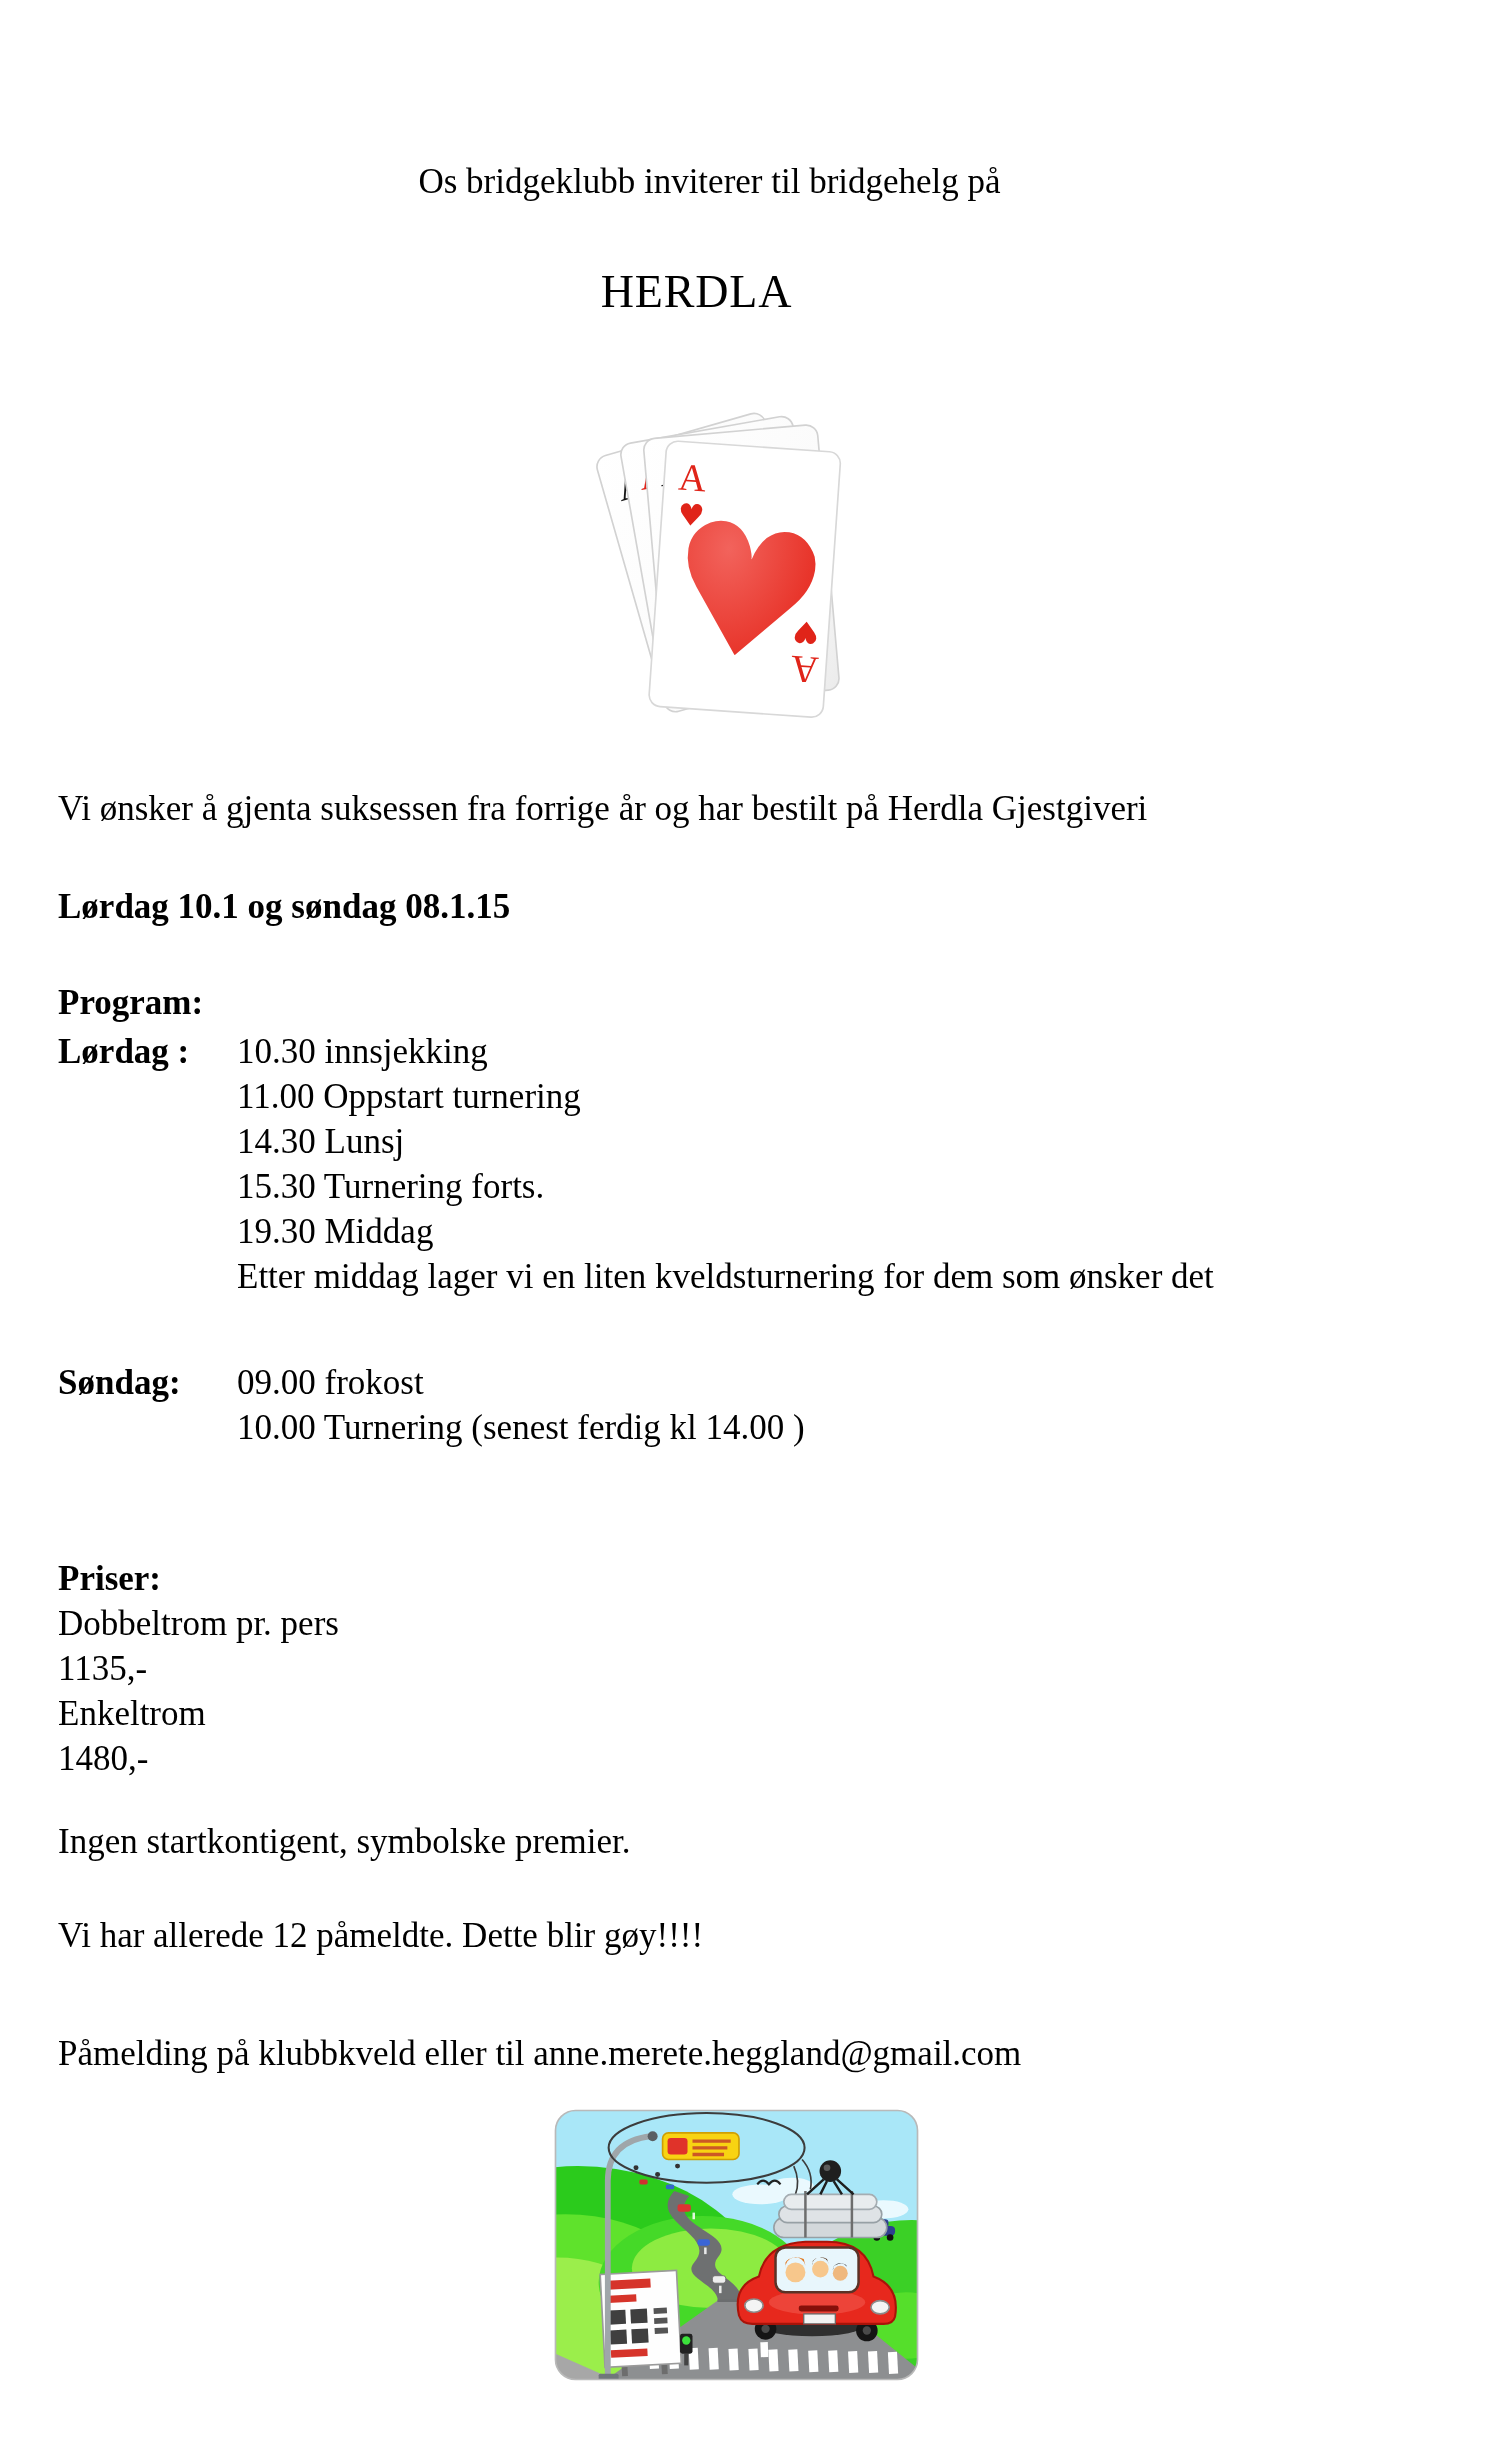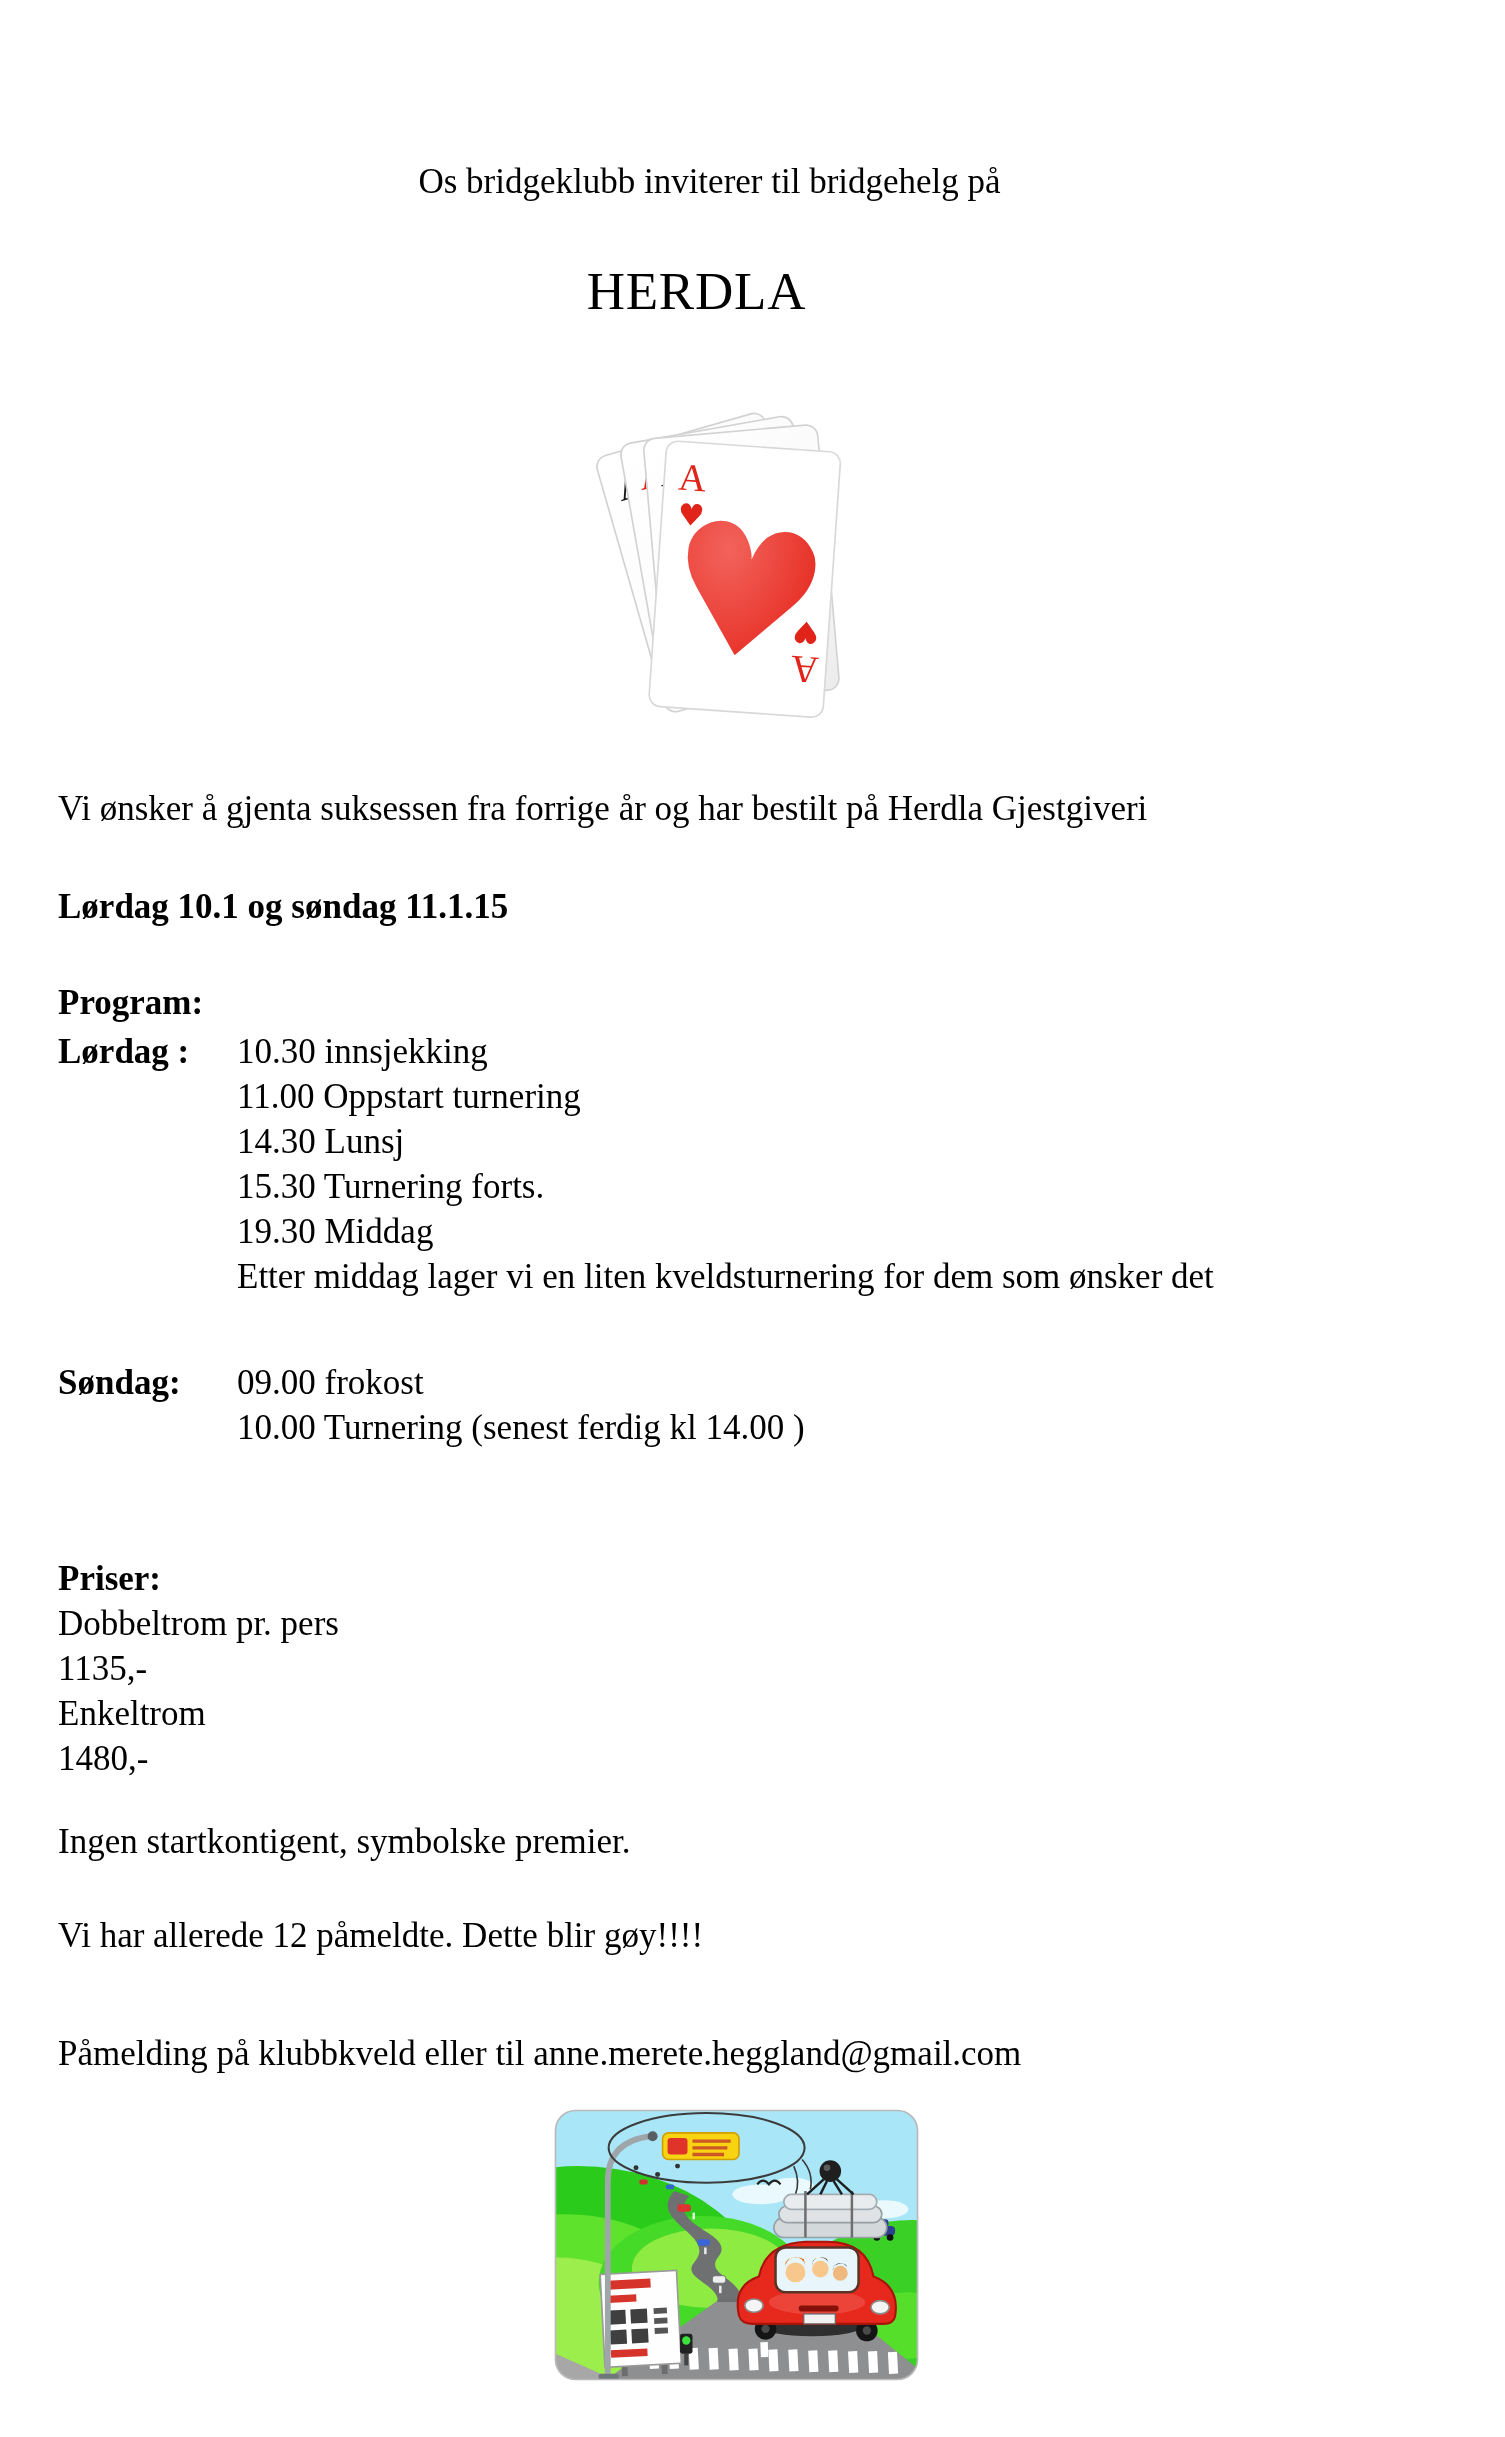--- a/index.html
+++ b/index.html
@@ -12,21 +12,21 @@
     color: #000000;
     font-family: "Liberation Serif", "DejaVu Serif", serif;
     font-size: 35px;
     line-height: 45px;
     overflow: hidden;
   }
   p { margin: 0; }
   .topline { padding-top: 159px; text-align: center; padding-right: 75px; }
   .title {
     margin: 51px 0 0 0;
-    font-size: 53px;
+    font-size: 46px;
     line-height: 73px;
     font-weight: 400;
     text-align: center;
     padding-right: 101px;
     letter-spacing: 0.8px;
   }
   .cards-wrap { margin-top: 60px; margin-left: 590px; width: 287px; height: 345px; }
   .content { padding-left: 58px; padding-right: 50px; }
   .lead { margin-top: 53px; }
   .dates { margin-top: 53px; font-weight: 700; }
@@ -101,21 +101,21 @@
           <text class="card-suit" x="232" y="394" fill="#e02419">♥</text>
         </g>
       </g>
     </svg>
   </div>
 
   <div class="content">
 
     <p class="lead">Vi ønsker å gjenta suksessen fra forrige år og har bestilt på Herdla Gjestgiveri</p>
 
-    <p class="dates">Lørdag 10.1 og søndag 11.1.15</p>
+    <p class="dates">Lørdag 10.1 og søndag 08.1.15</p>
 
     <p class="program-heading">Program:</p>
 
     <div class="prog-row saturday">
       <span class="prog-label">Lørdag :</span>
       <div class="prog-items">
         <p>10.30 innsjekking</p>
         <p>11.00 Oppstart turnering</p>
         <p>14.30 Lunsj</p>
         <p>15.30 Turnering forts.</p>

